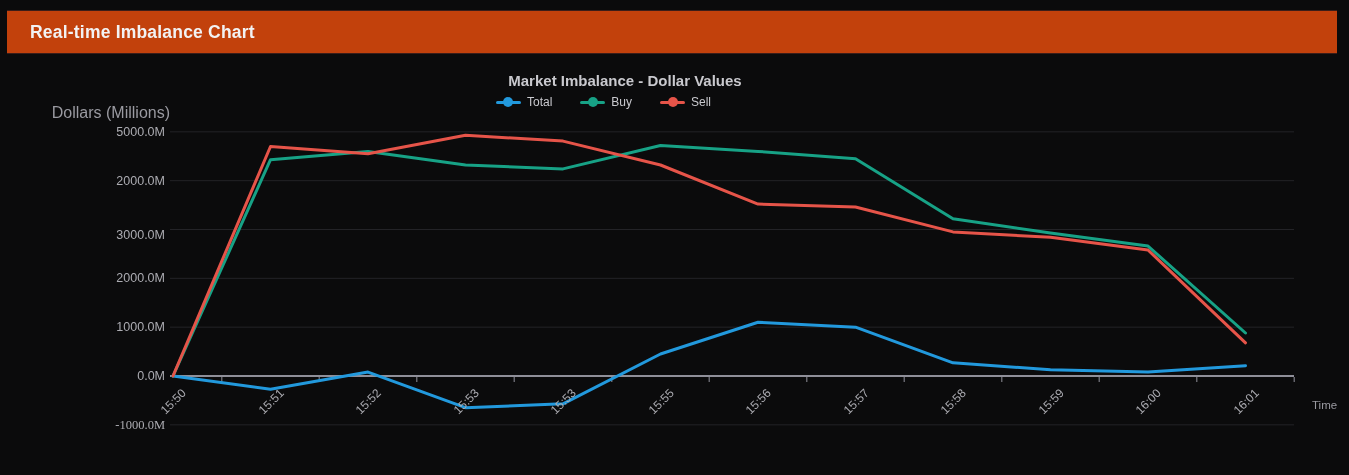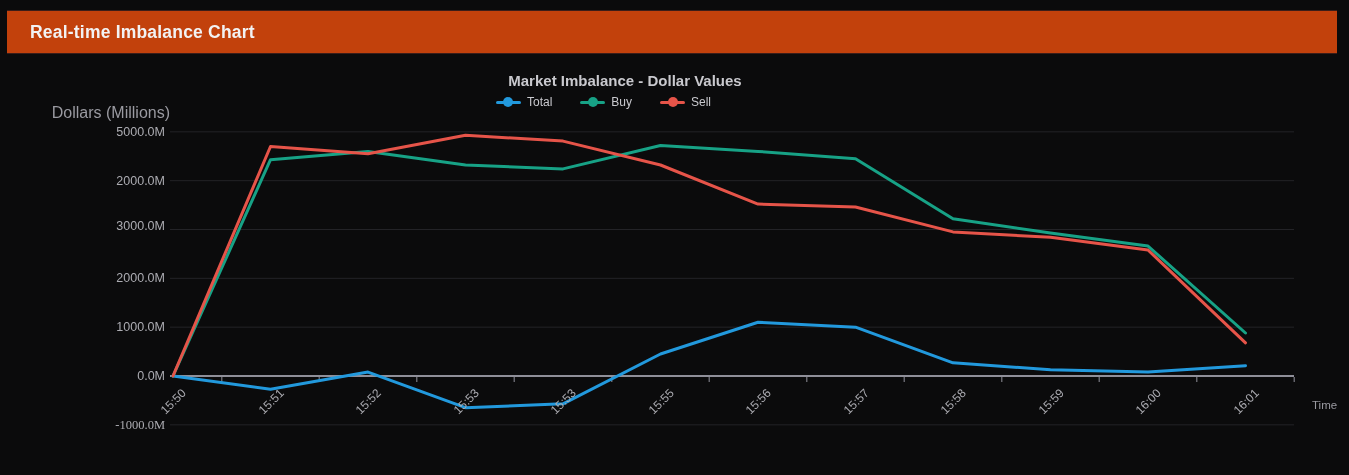--- a/index.html
+++ b/index.html
@@ -112,21 +112,21 @@
       <line x1="1099.25" y1="323" x2="1099.25" y2="328" stroke="#6a6a72" stroke-width="1.4"></line>
       <line x1="1196.75" y1="323" x2="1196.75" y2="328" stroke="#6a6a72" stroke-width="1.4"></line>
       <line x1="1294.25" y1="323" x2="1294.25" y2="328" stroke="#6a6a72" stroke-width="1.4"></line>
       <polyline points="173,322.0 270.5,335.2 368,318.1 465.5,353.7 563,349.8 660.5,300.0 758,268.3 855.5,273.2 953,308.8 1050.5,315.7 1148,318.1 1245.5,311.7" fill="none" stroke="#2299dd" stroke-width="3" stroke-linejoin="round" stroke-linecap="round"></polyline>
       <polyline points="173,322.0 270.5,105.7 368,97.4 465.5,111.0 563,114.9 660.5,91.5 758,97.4 855.5,104.7 953,164.8 1050.5,178.9 1148,192.1 1245.5,279.0" fill="none" stroke="#17a286" stroke-width="3" stroke-linejoin="round" stroke-linecap="round"></polyline>
       <polyline points="173,322.0 270.5,92.5 368,99.8 465.5,81.3 563,87.1 660.5,111.0 758,150.1 855.5,153.0 953,177.9 1050.5,183.3 1148,196.0 1245.5,288.8" fill="none" stroke="#e65449" stroke-width="3" stroke-linejoin="round" stroke-linecap="round"></polyline>
     </svg>
   <div id="ylabels">
       <div class="ytick" style="left: 55px; top: 77.835px;">5000.0M</div>
       <div class="ytick" style="left: 55px; top: 126.668px;">2000.0M</div>
-      <div class="ytick" style="left: 55px; top: 172px;">3000.0M</div>
+      <div class="ytick" style="left: 55px; top: 181px;">3000.0M</div>
       <div class="ytick" style="left: 55px; top: 224.334px;">2000.0M</div>
       <div class="ytick" style="left: 55px; top: 273.167px;">1000.0M</div>
       <div class="ytick" style="left: 55px; top: 322px;">0.0M</div>
       <div class="ytick" style="left: 55px; top: 370.833px; font-family: Liberation Serif, serif;">-1000.0M</div>
     </div>
   <div id="xlabels">
       <div class="xtick" style="left: 179px; top: 332px;">15:50</div>
       <div class="xtick" style="left: 276.5px; top: 332px;">15:51</div>
       <div class="xtick" style="left: 374px; top: 332px;">15:52</div>
       <div class="xtick" style="left: 471.5px; top: 332px;">15:53</div>

